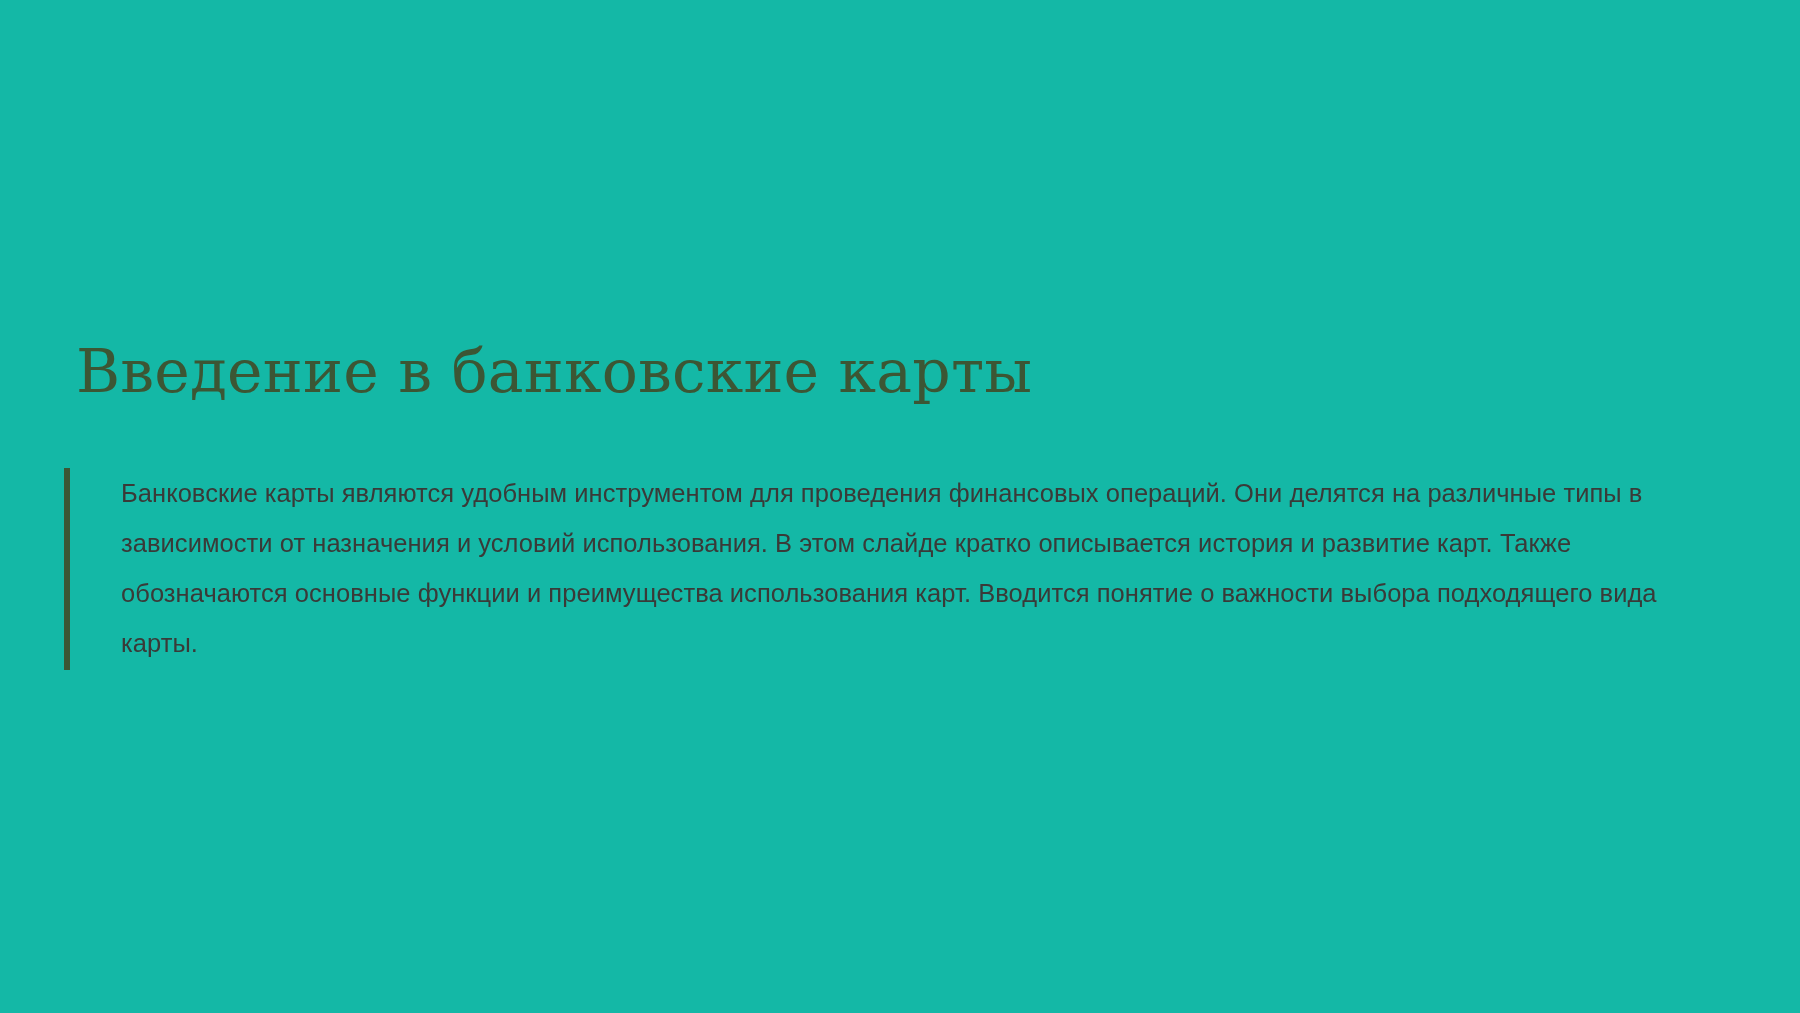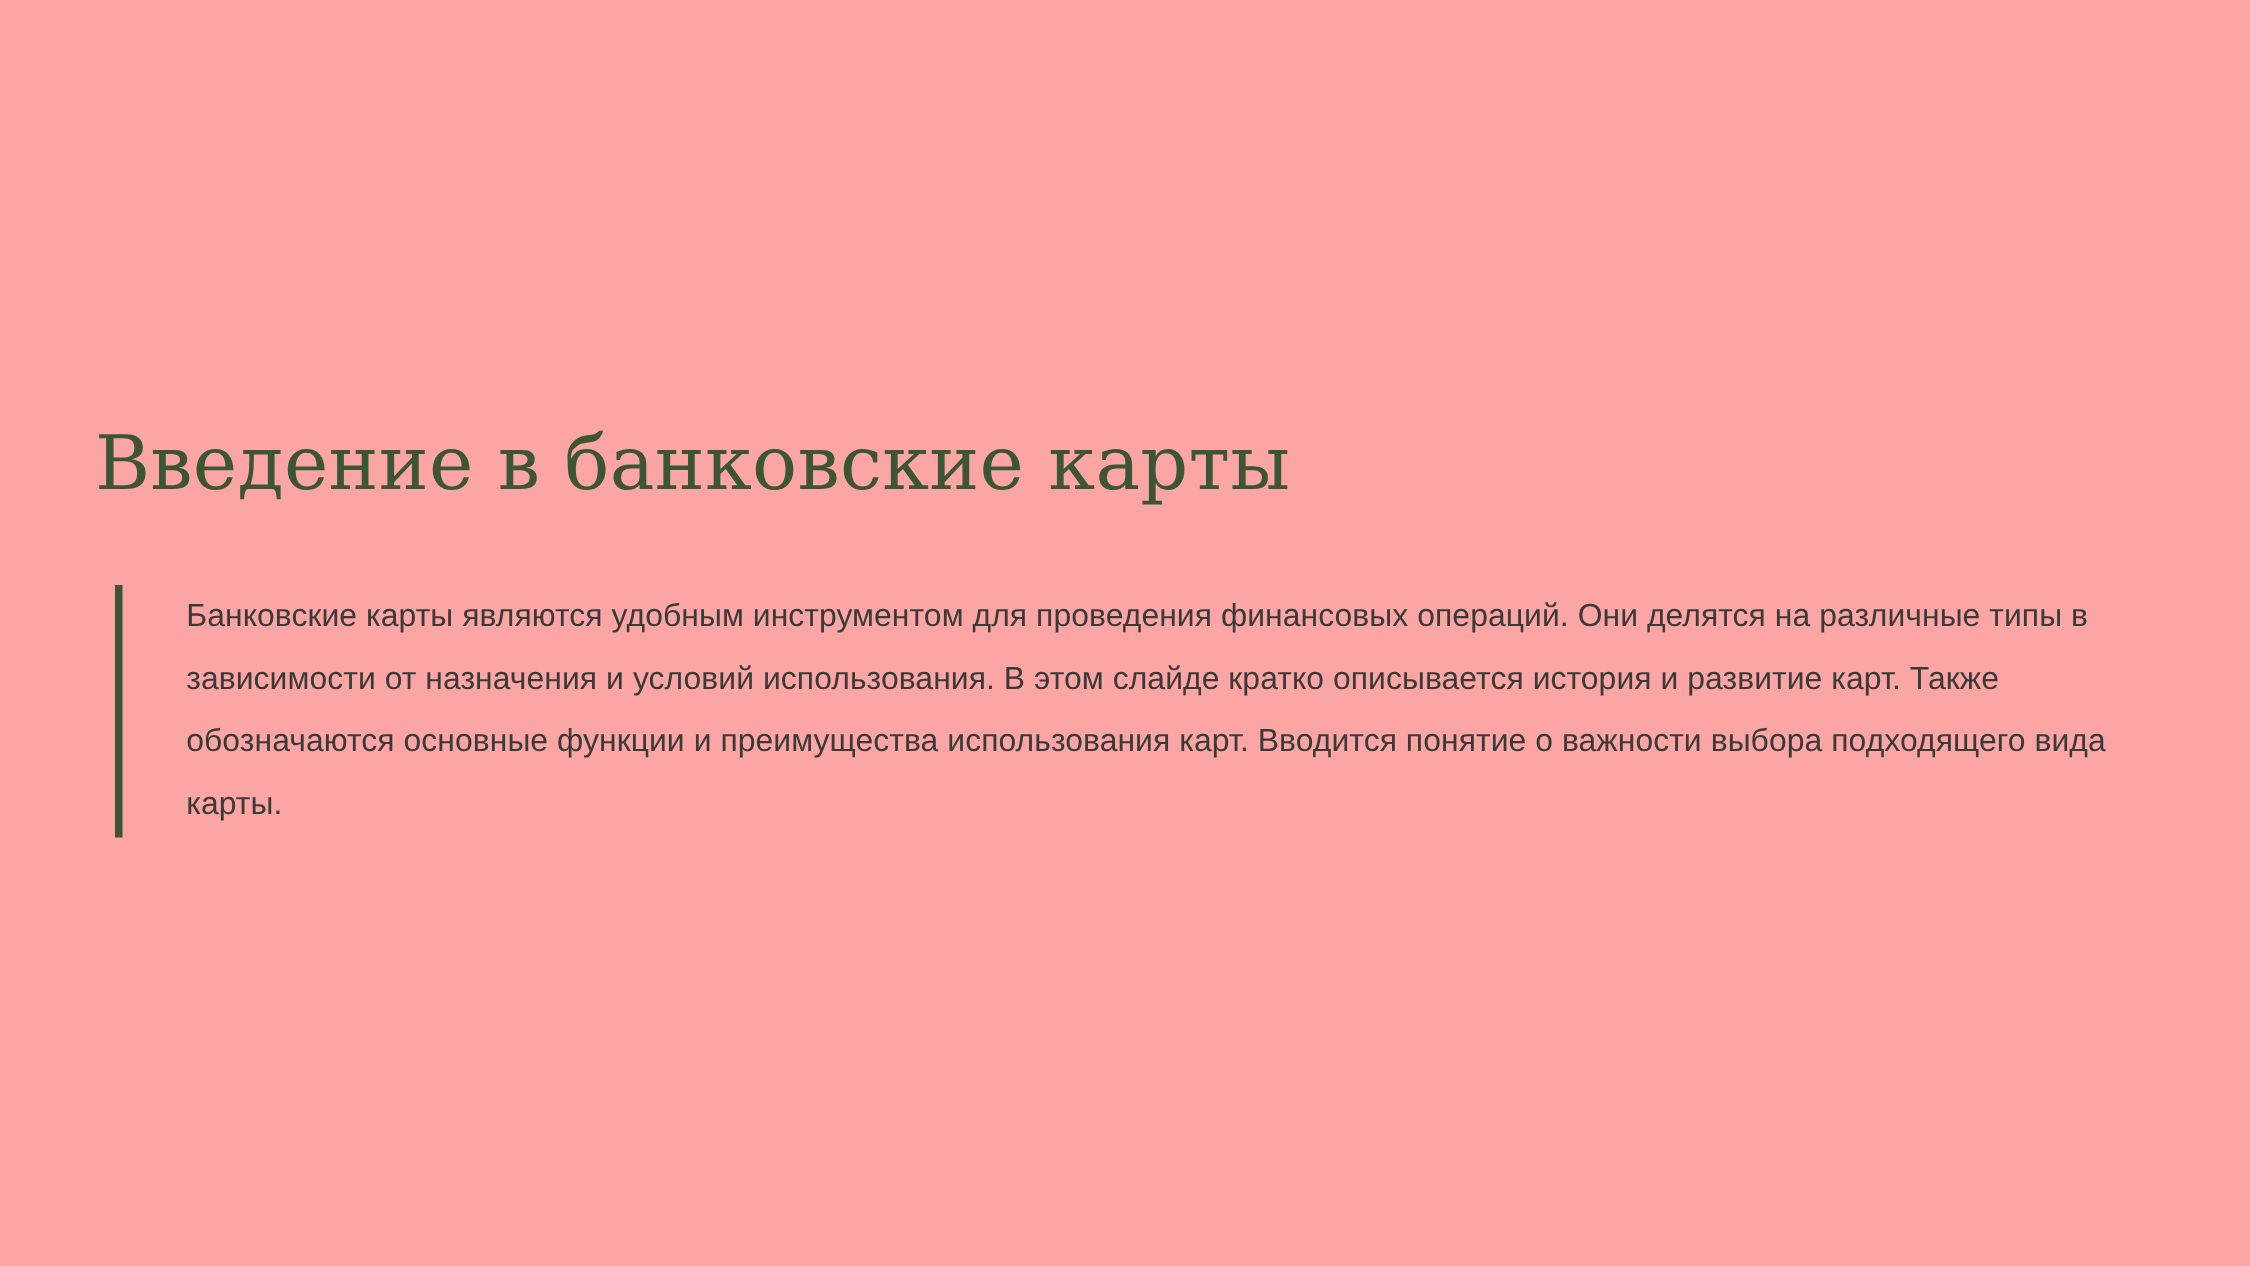--- a/index.html
+++ b/index.html
@@ -27,21 +27,21 @@
     font-family: "DejaVu Serif", "Liberation Serif", serif;
     font-size: 60px;
     font-weight: 400;
     line-height: 1.18;
     letter-spacing: 0.2px;
     color: #3c5634;
     white-space: nowrap;
   }
   #body-block {
     position: absolute;
-    left: 92px;
+    left: 64px;
     top: 466px;
     width: 1640px;
     display: flex;
     align-items: flex-end;
   }
   #accent-bar {
     flex: 0 0 auto;
     width: 6px;
     min-height: 202px;
     background: #3c5634;
@@ -59,21 +59,21 @@
     line-height: 50px;
     letter-spacing: 0.05px;
   }
   #body-text p {
     margin: 0;
   }
 </style>
 </head>
 <body>
 
-<div id="slide" style="background: #fca5a5;">
+<div id="slide" style="background: #14b8a6;">
 
   <h1 id="slide-title" style="color: rgb(60, 86, 52);">Введение в банковские карты</h1>
 
   <div id="body-block">
     <div id="accent-bar" style="background: rgb(60, 86, 52);"></div>
     <div id="body-text" style="color: rgb(58, 58, 56);">
       <p>Банковские карты являются удобным инструментом для проведения финансовых операций. Они делятся на различные типы в зависимости от назначения и условий использования. В этом слайде кратко описывается история и развитие карт. Также обозначаются основные функции и преимущества использования карт. Вводится понятие о важности выбора подходящего вида карты.</p>
     </div>
   </div>
 

